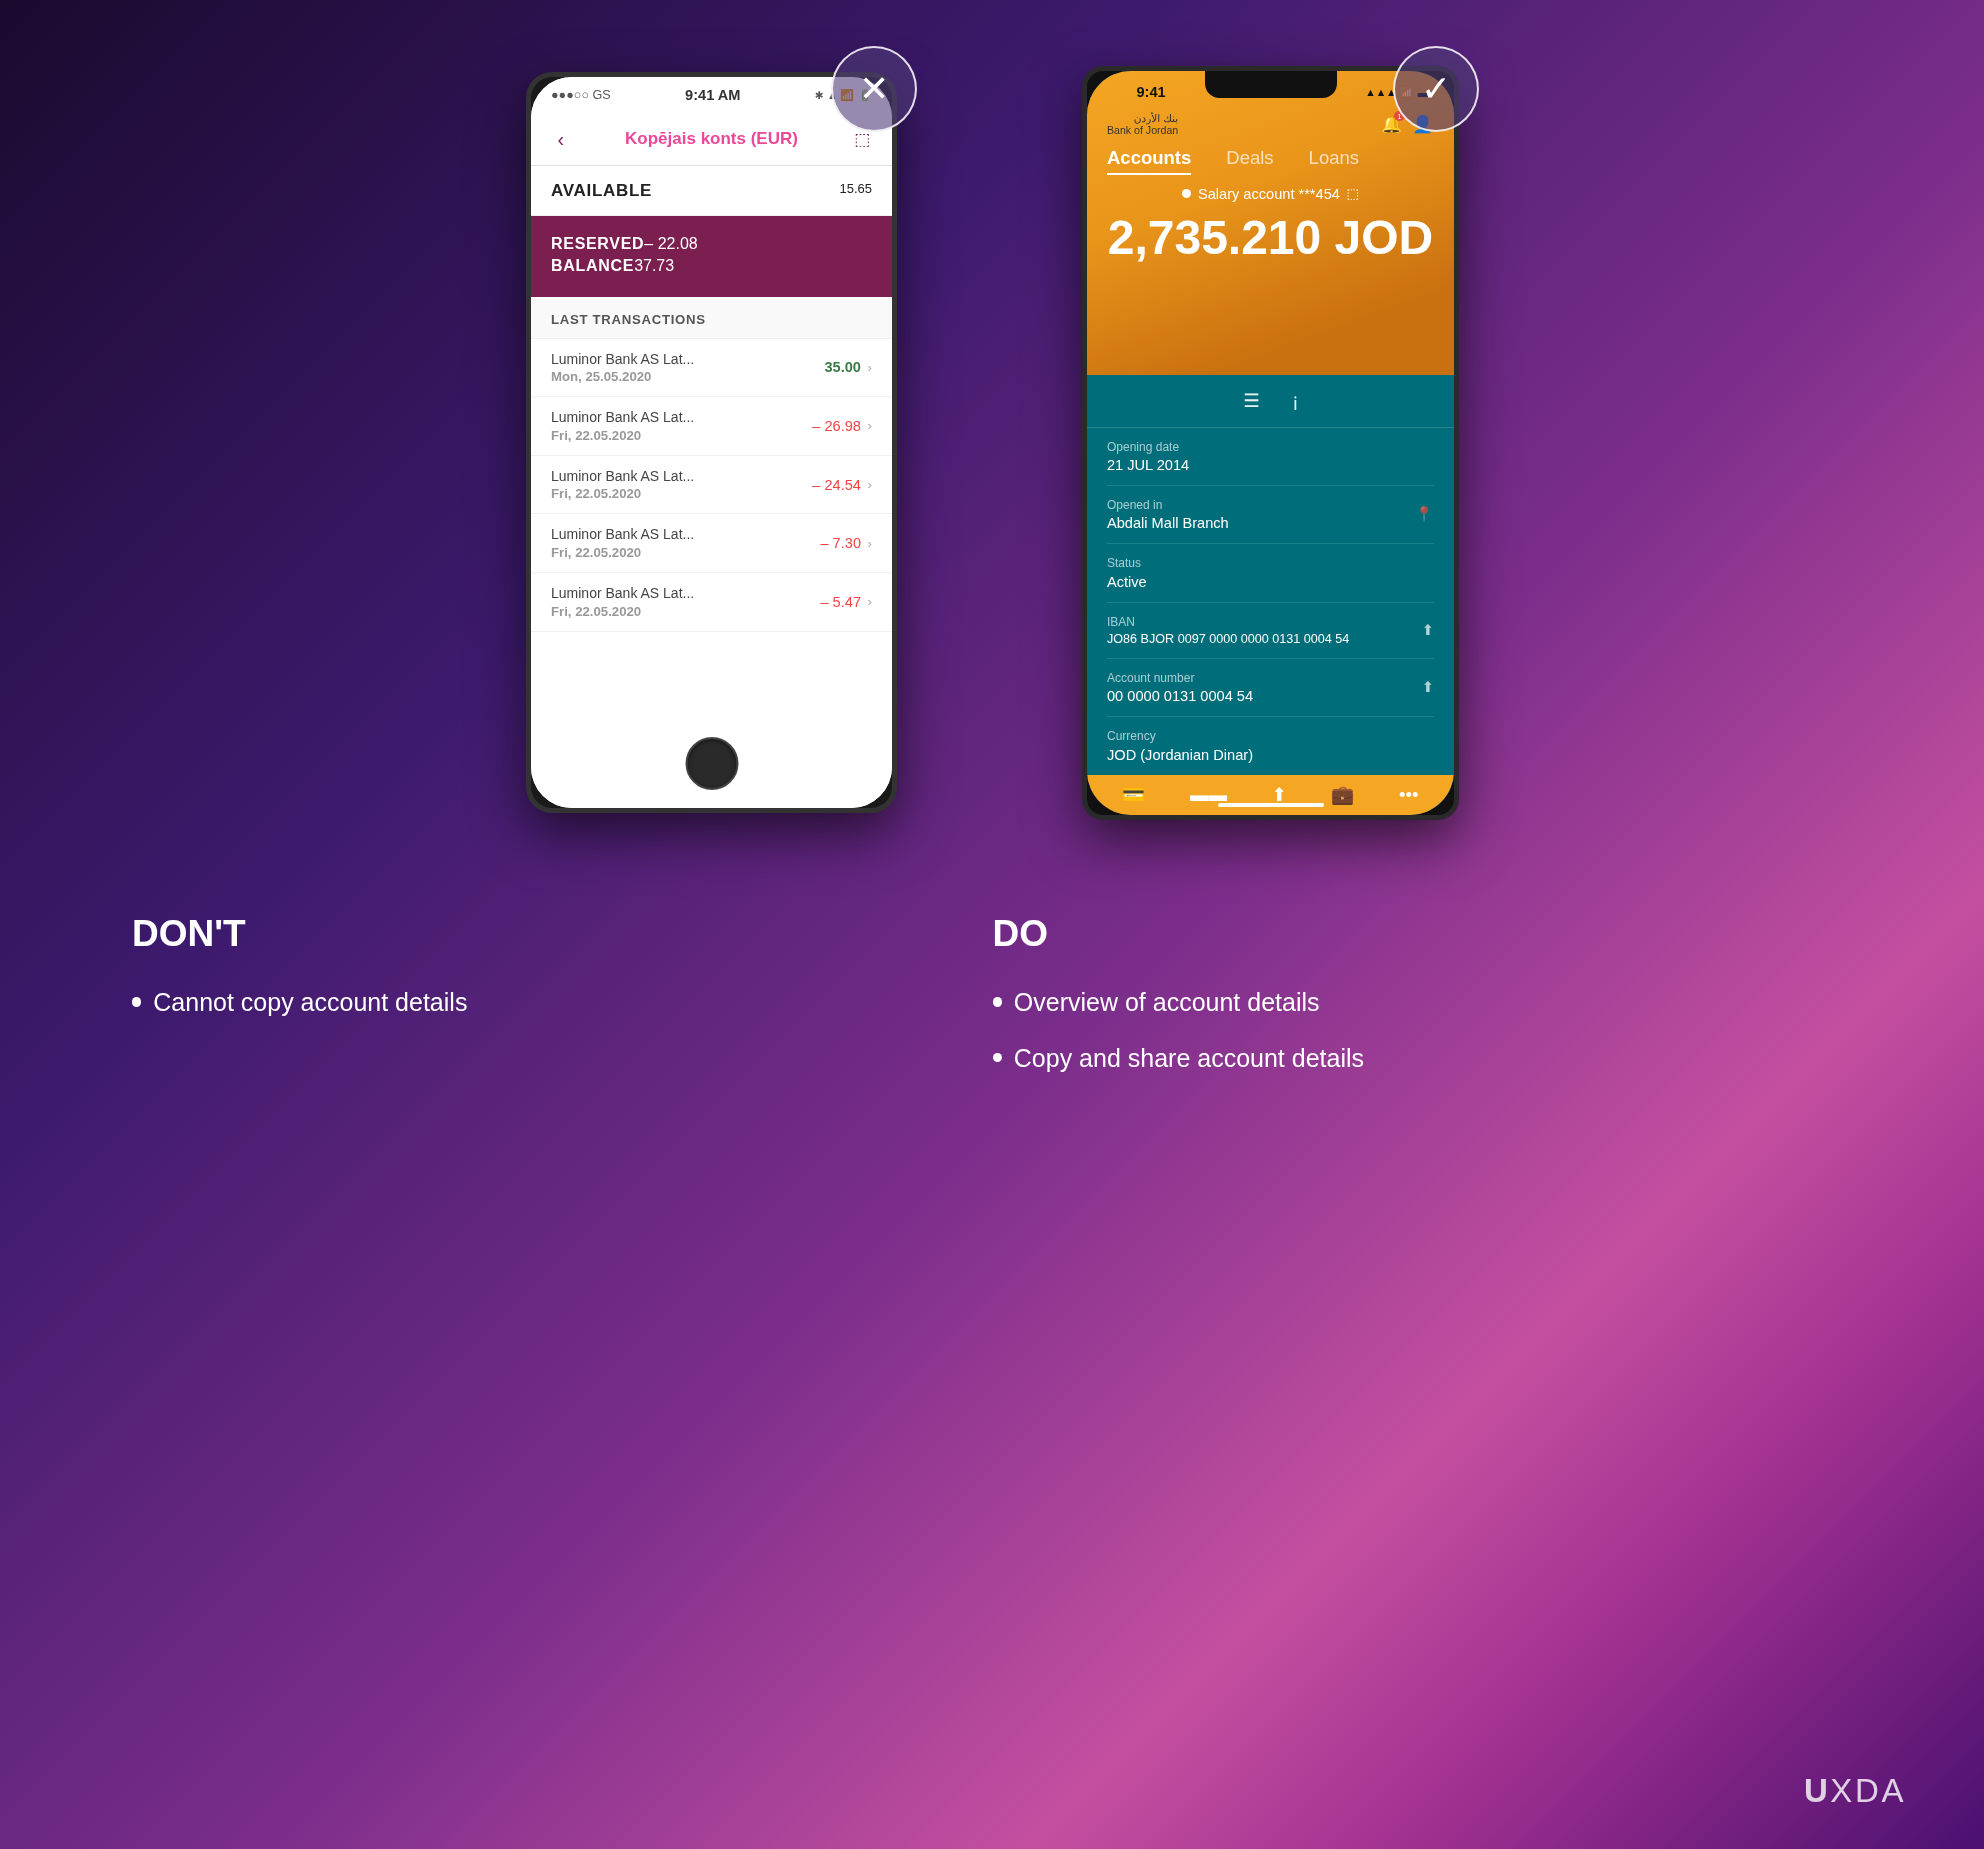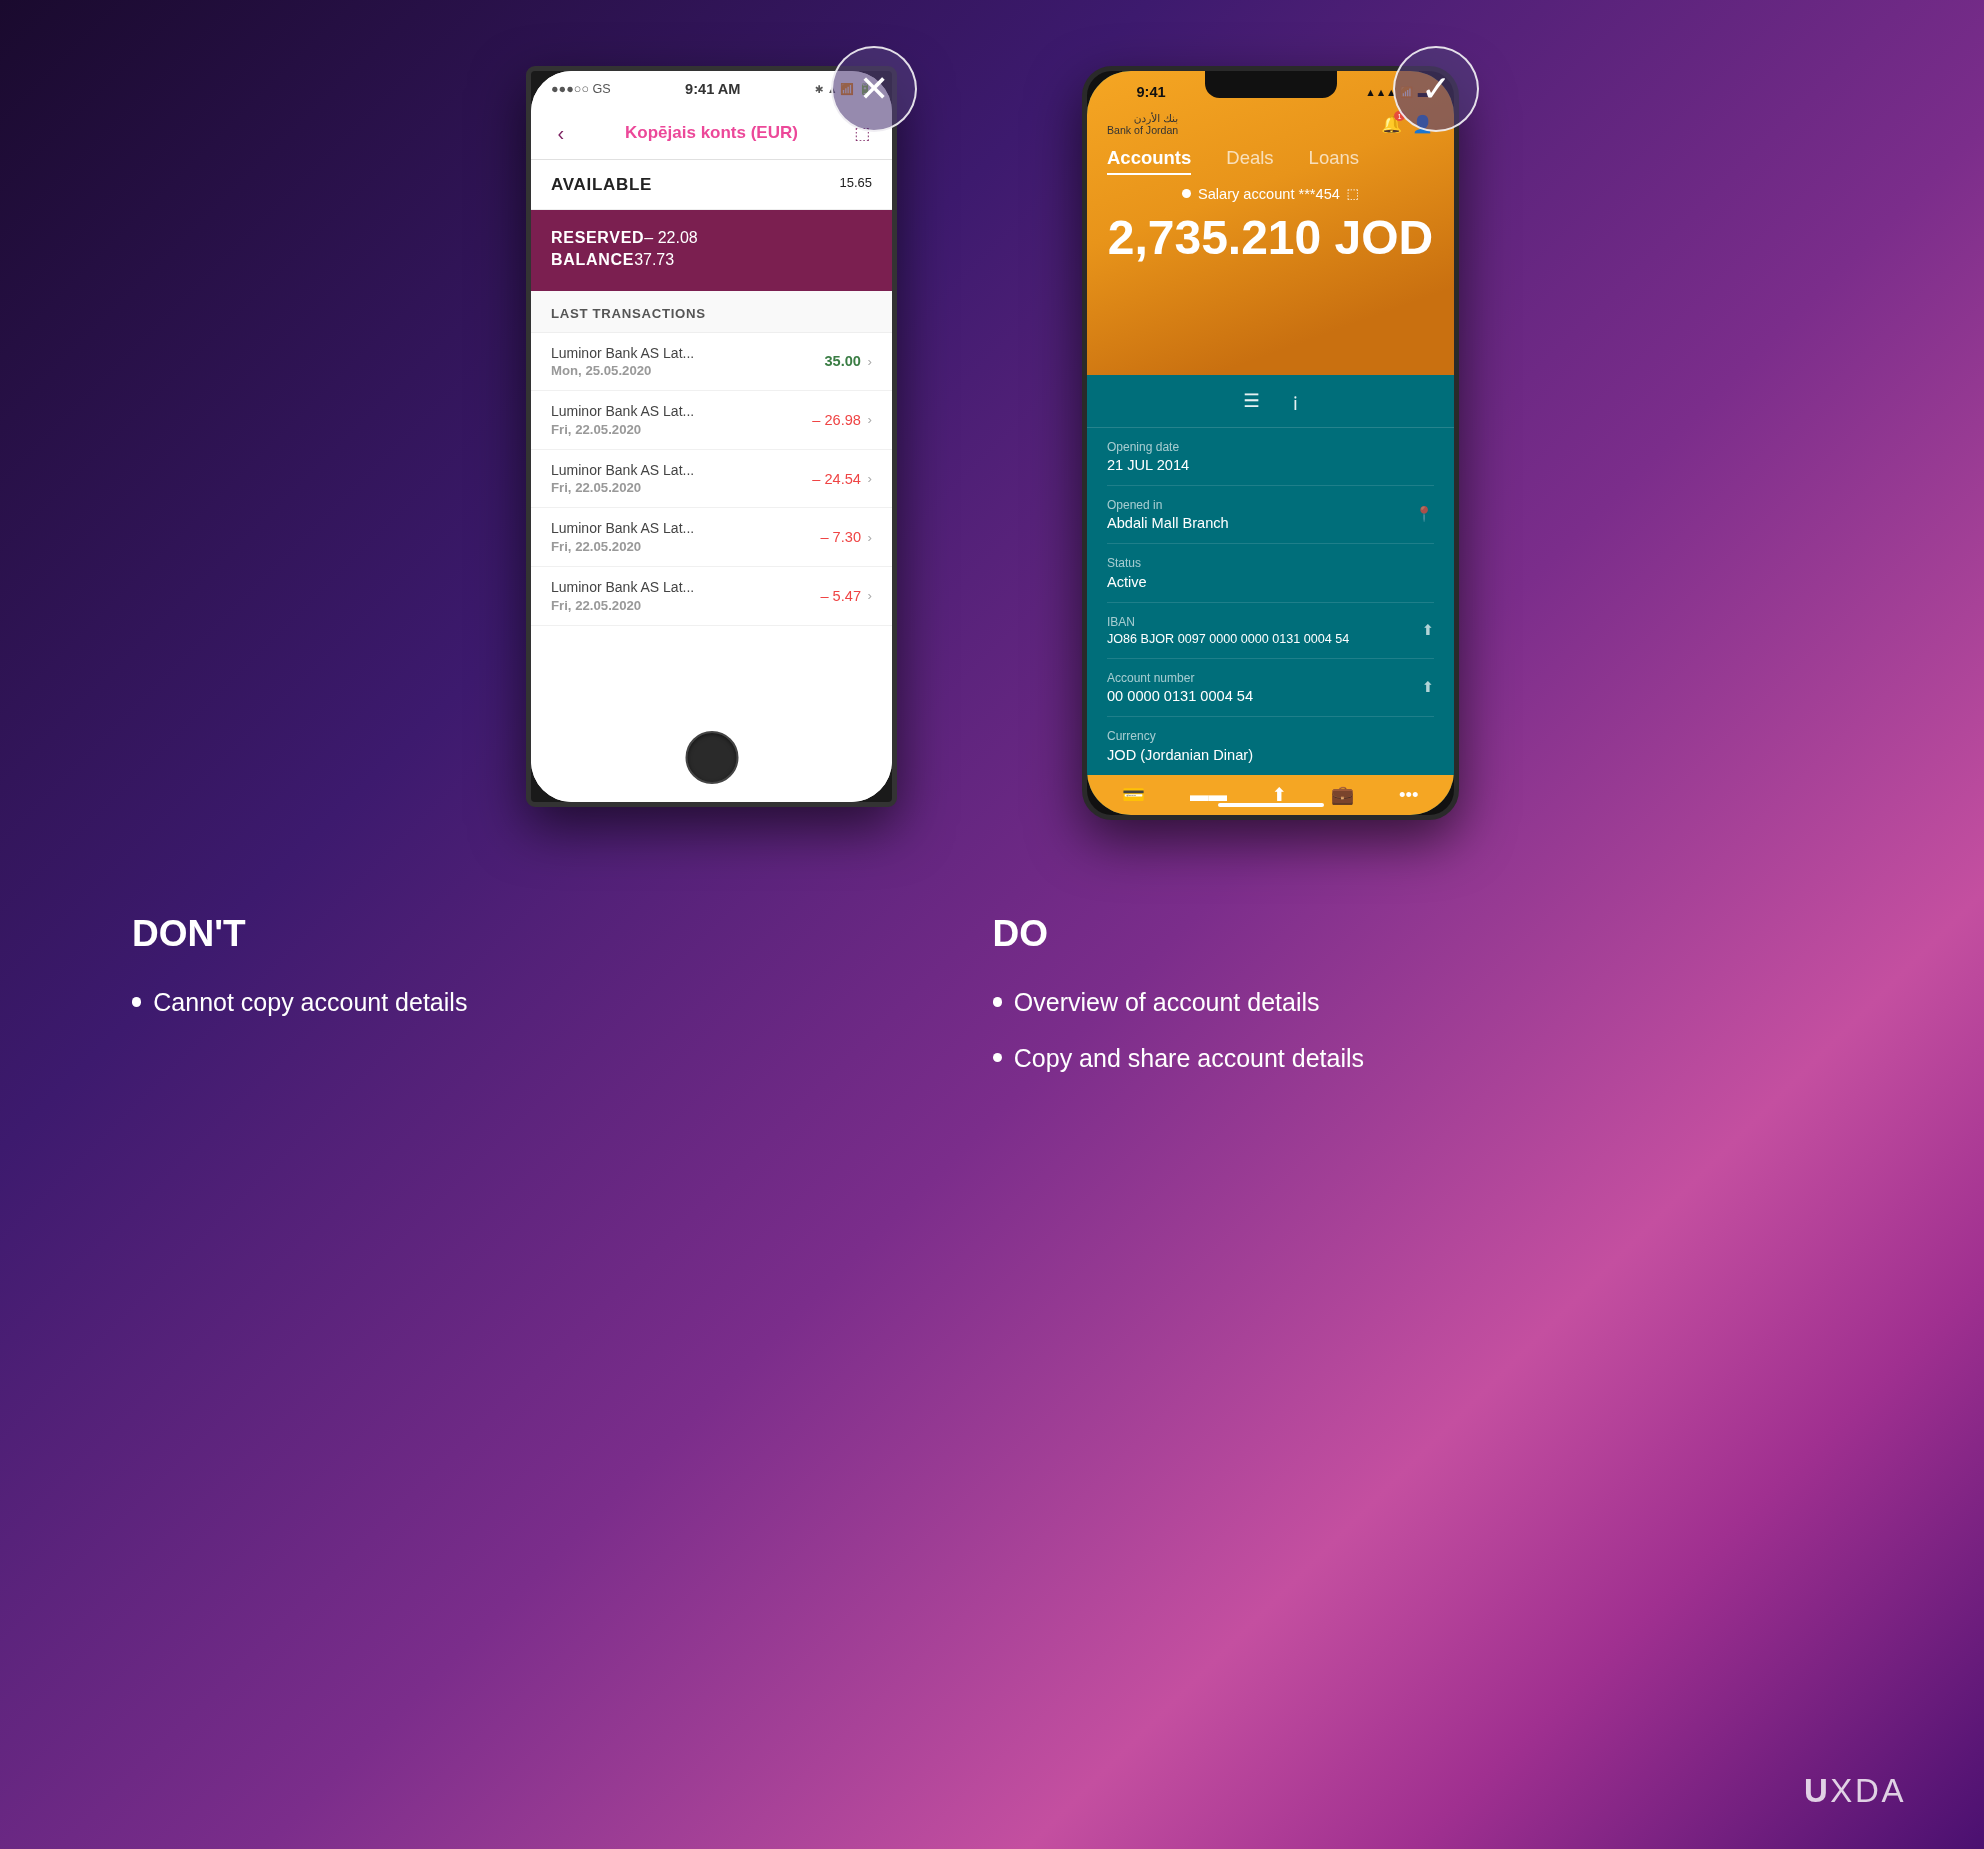--- a/index.html
+++ b/index.html
@@ -57,25 +57,26 @@
     }
 
     .badge-circle.bad { background: rgba(80, 60, 120, 0.6); }
     .badge-circle.good { background: rgba(80, 60, 120, 0.6); }
 
     
     .phone-left {
       width: 371px;
       height: 741px;
       background: #1a1a1a;
-      border-radius: 9px;
+      border-radius: 26px;
       border: 5.3px solid #333;
       position: relative;
       overflow: hidden;
       box-shadow: 0 20px 53px rgba(0,0,0,0.6);
+      margin-top: 6px;
     }
 
     .phone-left-inner {
       width: 100%;
       height: 100%;
       background: #f5f5f5;
       border-radius: 41px;
       overflow: hidden;
       display: flex;
       flex-direction: column;
@@ -215,21 +216,21 @@
       border: 2.6px solid #444;
       background: #2a2a2a;
       box-shadow: inset 0 1.3px 4px rgba(0,0,0,0.5);
     }
 
     
     .phone-right {
       width: 377px;
       height: 754px;
       background: #111;
-      border-radius: 30px;
+      border-radius: 21px;
       border: 5.3px solid #2a2a2a;
       position: relative;
       overflow: hidden;
       box-shadow: 0 20px 53px rgba(0,0,0,0.6);
     }
 
     .phone-right-inner {
       width: 100%;
       height: 100%;
       border-radius: 44px;

